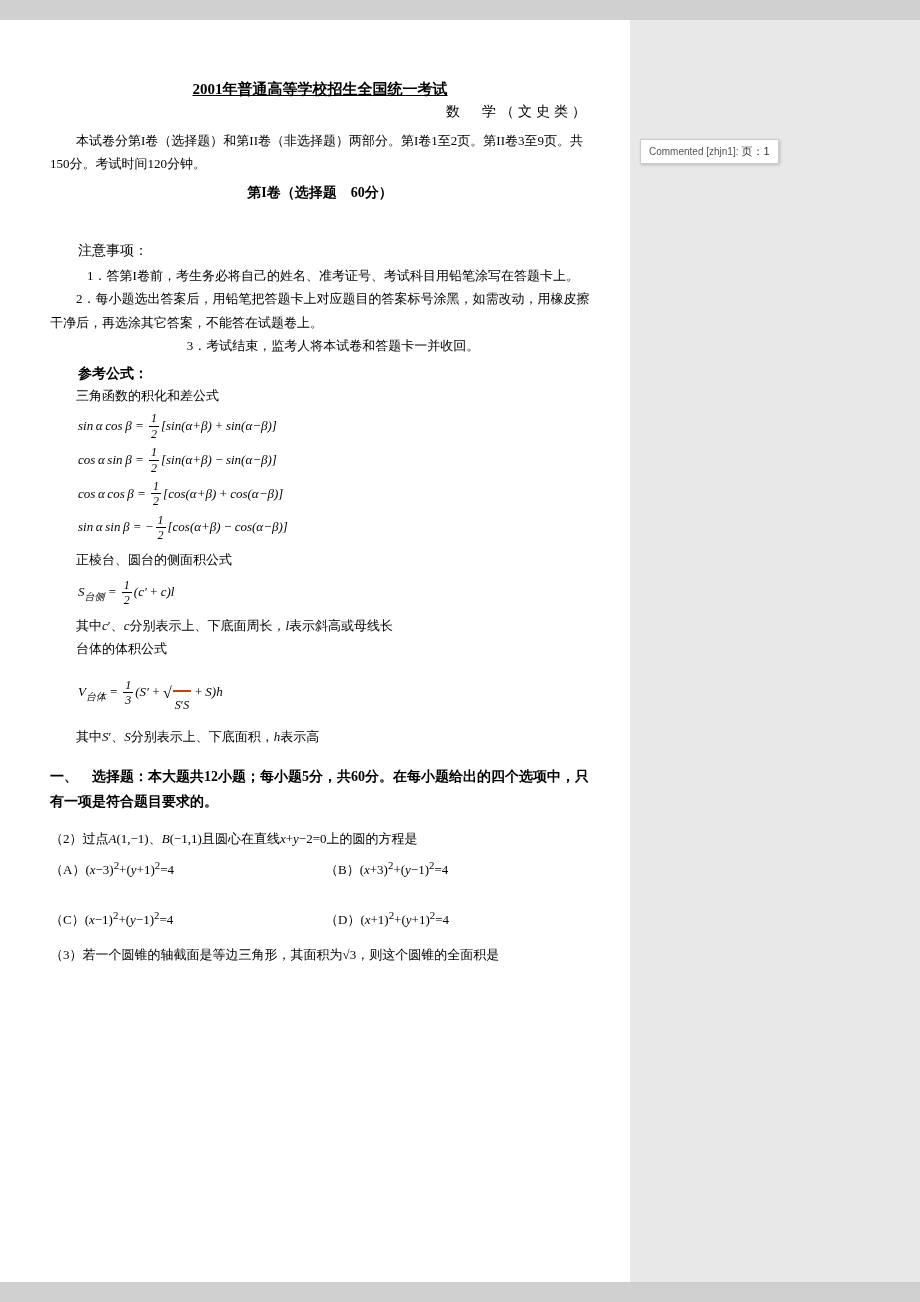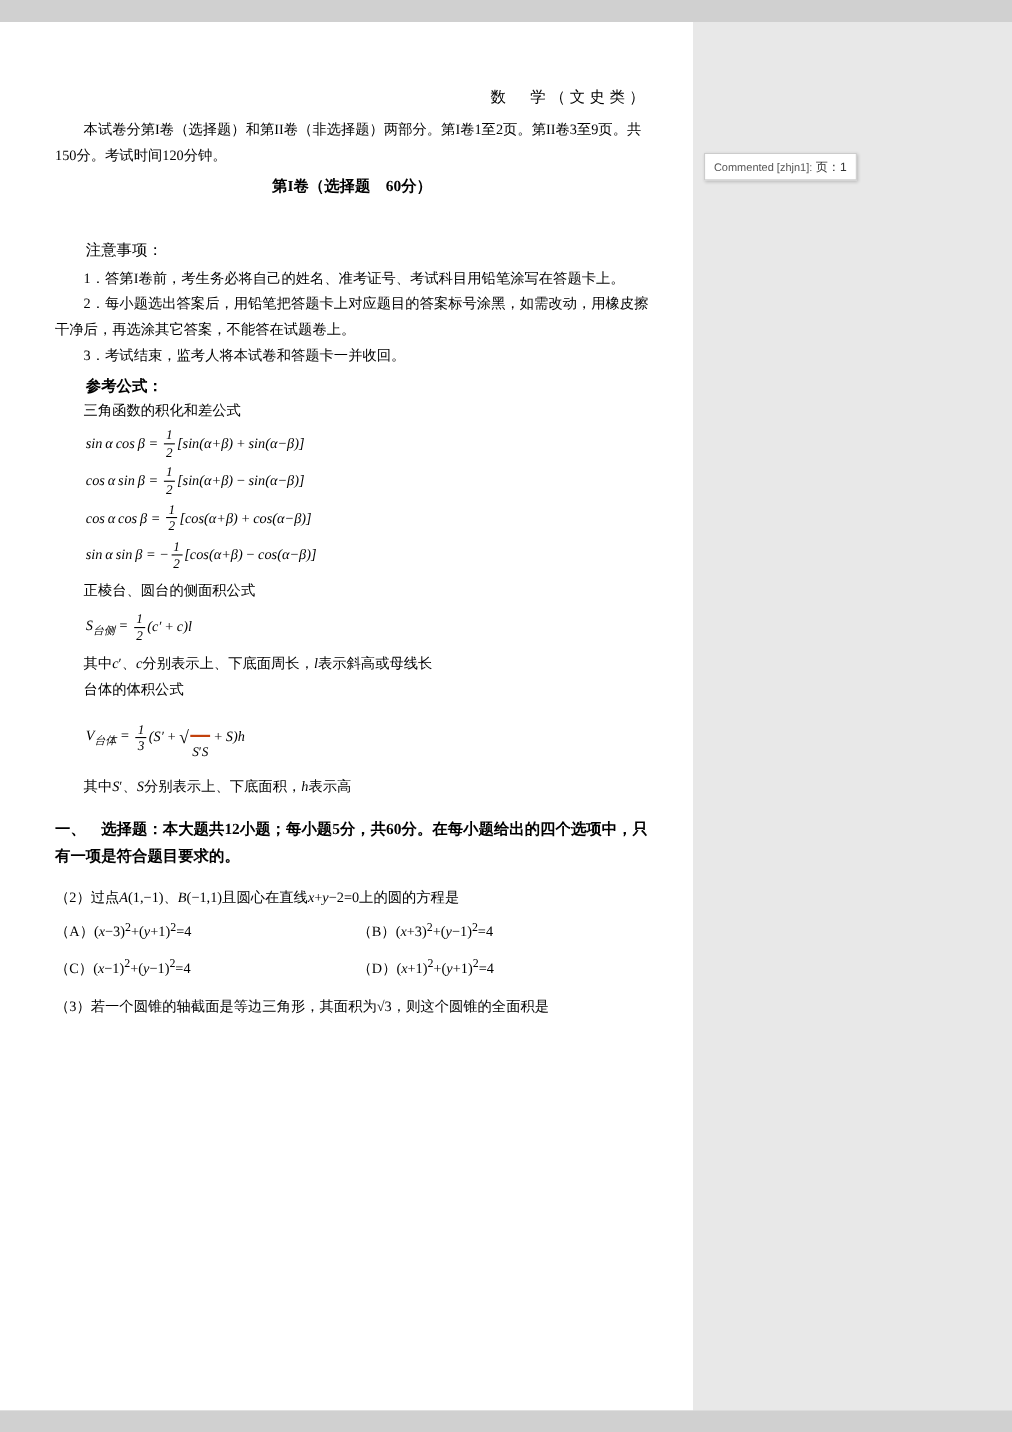--- a/index.html
+++ b/index.html
@@ -84,20 +84,21 @@
       font-weight: normal;
       font-size: 14px;
       margin-bottom: 4px;
       text-indent: 2em;
       margin-top: 40px;
     }
     .notice-item {
       font-size: 13px;
       line-height: 1.8;
       text-indent: 2em;
+      text-align: center;
     }
     .ref-title {
       font-weight: bold;
       font-size: 14px;
       margin: 8px 0 4px;
       text-indent: 2em;
     }
     .ref-subtitle {
       font-size: 13px;
       text-indent: 2em;
@@ -185,20 +186,23 @@
       font-size: 12px;
       margin-top: 24px;
     }
   </style>
 </head>
 <body>
 
 <div class="page-wrapper">
   <div class="main-content">
 
+    <div class="doc-title">
+      <span>2001年普通高等学校招生全国统一考试</span>
+    </div>
     <div class="doc-subtitle">
       <span>数　学（文史类）</span>
     </div>
 
     <div class="intro-text">
       <span>本试卷分第I卷（选择题）和第II卷（非选择题）两部分。第I卷1至2页。第II卷3至9页。共150分。考试时间120分钟。</span>
     </div>
 
     <div class="section-title">
       <strong><span>第I卷（选择题　60分）</span></strong>
@@ -324,21 +328,21 @@
     <div class="main-section">
       <div class="section-header">
         <span>一、　选择题：本大题共12小题；每小题5分，共60分。在每小题给出的四个选项中，只有一项是符合题目要求的。</span>
       </div>
 
 
       <div class="question-item">
         <div>
           （2）过点<em>A</em>(1,−1)、<em>B</em>(−1,1)且圆心在直线<em>x</em>+<em>y</em>−2=0上的圆的方程是
         </div>
-        <div style="display:grid; grid-template-columns: 1fr 1fr; gap: 8px 10px; margin-top:6px; font-size:13px;">
+        <div style="display:grid; grid-template-columns: 1fr 1fr; gap: 24px 10px; margin-top:6px; font-size:13px;">
           <span>
             （A）(<em>x</em>−3)<sup>2</sup>+(<em>y</em>+1)<sup>2</sup>=4
           </span>
           <span>
             （B）(<em>x</em>+3)<sup>2</sup>+(<em>y</em>−1)<sup>2</sup>=4
           </span>
           <span>
             （C）(<em>x</em>−1)<sup>2</sup>+(<em>y</em>−1)<sup>2</sup>=4
           </span>
           <span>

